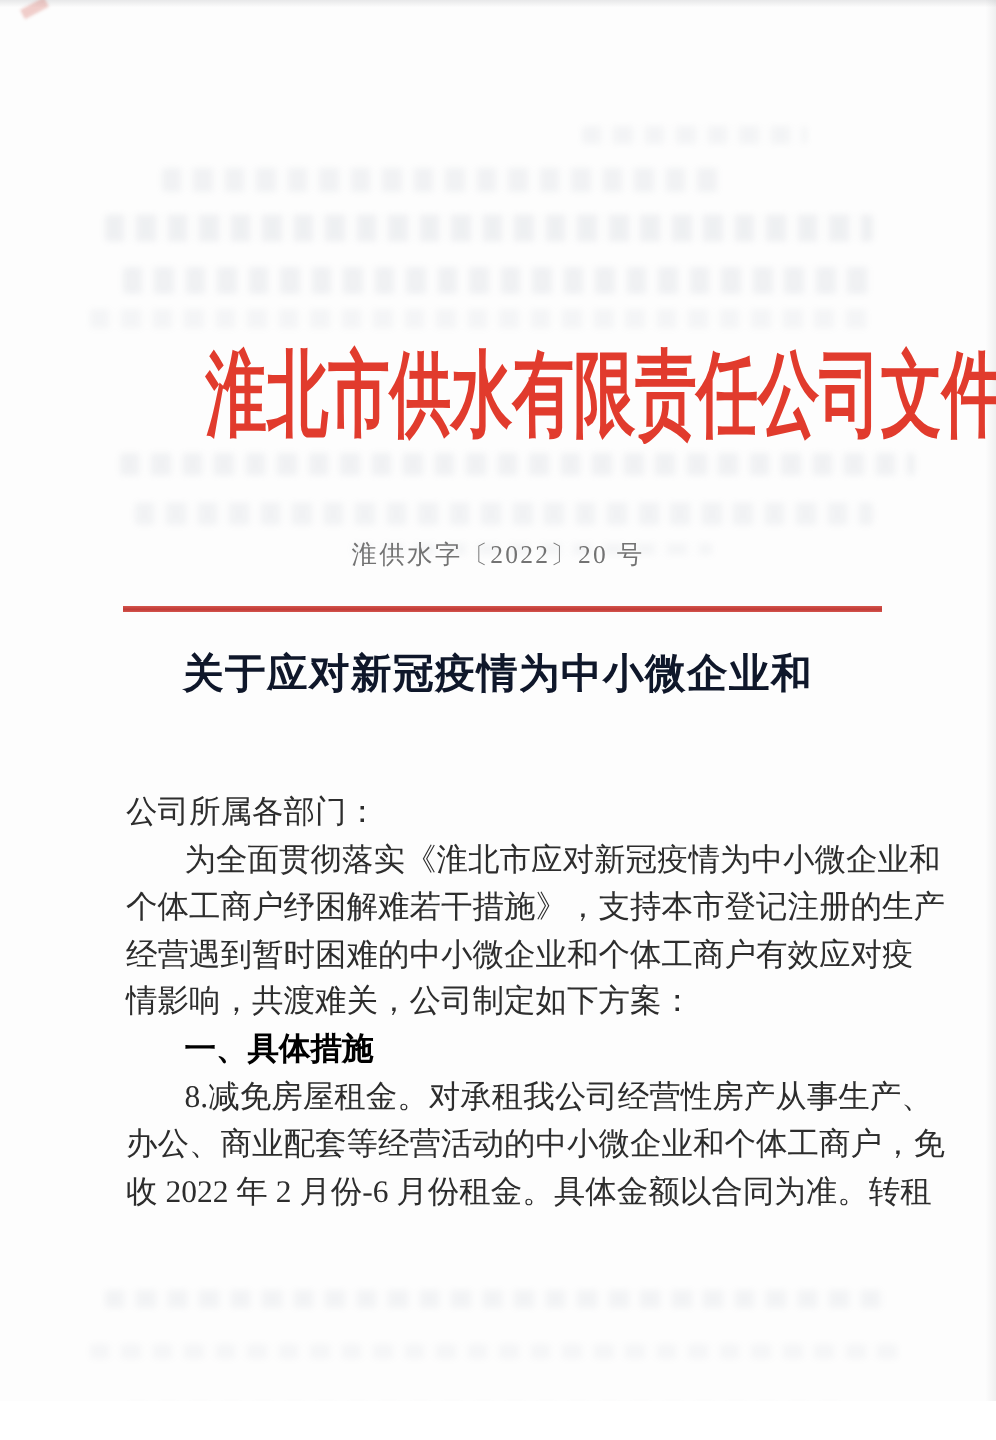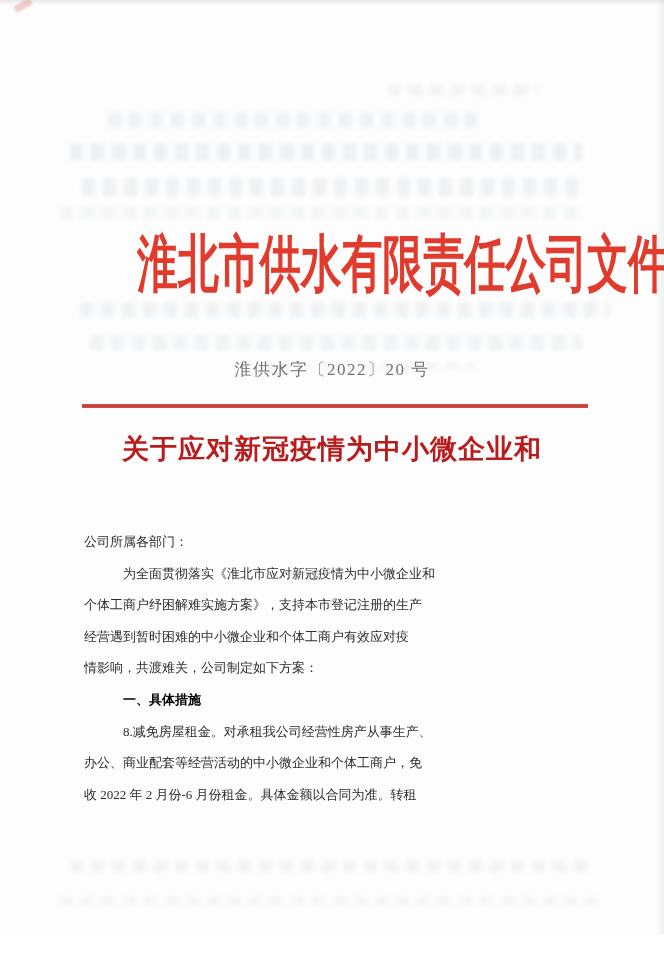--- a/index.html
+++ b/index.html
@@ -77,27 +77,27 @@
   .red-rule {
     position: absolute; top: 404px; left: 82px; width: 506px; height: 4px;
     background: linear-gradient(180deg, #d4554d 0%, #c13b37 55%, #d4554d 100%);
   }
   
   .doc-title {
     position: absolute; top: 430px; left: 0; width: 664px;
     text-align: center;
     font-size: 27px; line-height: 39px;
     font-weight: 700;
-    color: #b91c1c;
+    color: #0f172a;
     letter-spacing: 1px;
   }
   
   .body-text {
     position: absolute; top: 526px; left: 84px; width: 516px;
-    font-size: 13px; line-height: 31.6px;
+    font-size: 21px; line-height: 31.6px;
     color: #2d2d2d;
   }
   .line { white-space: nowrap; }
   .indent { padding-left: 39px; }
   .heading {
     font-family: "Liberation Sans", "DejaVu Sans", sans-serif;
     font-weight: 700;
     color: #000000;
   }
 </style>
@@ -130,21 +130,21 @@
 
   <div class="red-rule"></div>
 
   <div class="doc-title">
     <div class="line">关于应对新冠疫情为中小微企业和</div>
   </div>
 
   <div class="body-text">
     <div class="line">公司所属各部门：</div>
     <div class="line indent">为全面贯彻落实《淮北市应对新冠疫情为中小微企业和</div>
-    <div class="line">个体工商户纾困解难实施方案》，支持本市登记注册的生产</div>
+    <div class="line">个体工商户纾困解难若干措施》，支持本市登记注册的生产</div>
     <div class="line">经营遇到暂时困难的中小微企业和个体工商户有效应对疫</div>
     <div class="line">情影响，共渡难关，公司制定如下方案：</div>
     <div class="line indent heading">一、具体措施</div>
     <div class="line indent">8.减免房屋租金。对承租我公司经营性房产从事生产、</div>
     <div class="line">办公、商业配套等经营活动的中小微企业和个体工商户，免</div>
     <div class="line">收 2022 年 2 月份-6 月份租金。具体金额以合同为准。转租</div>
   </div>
 
 </div>
 

